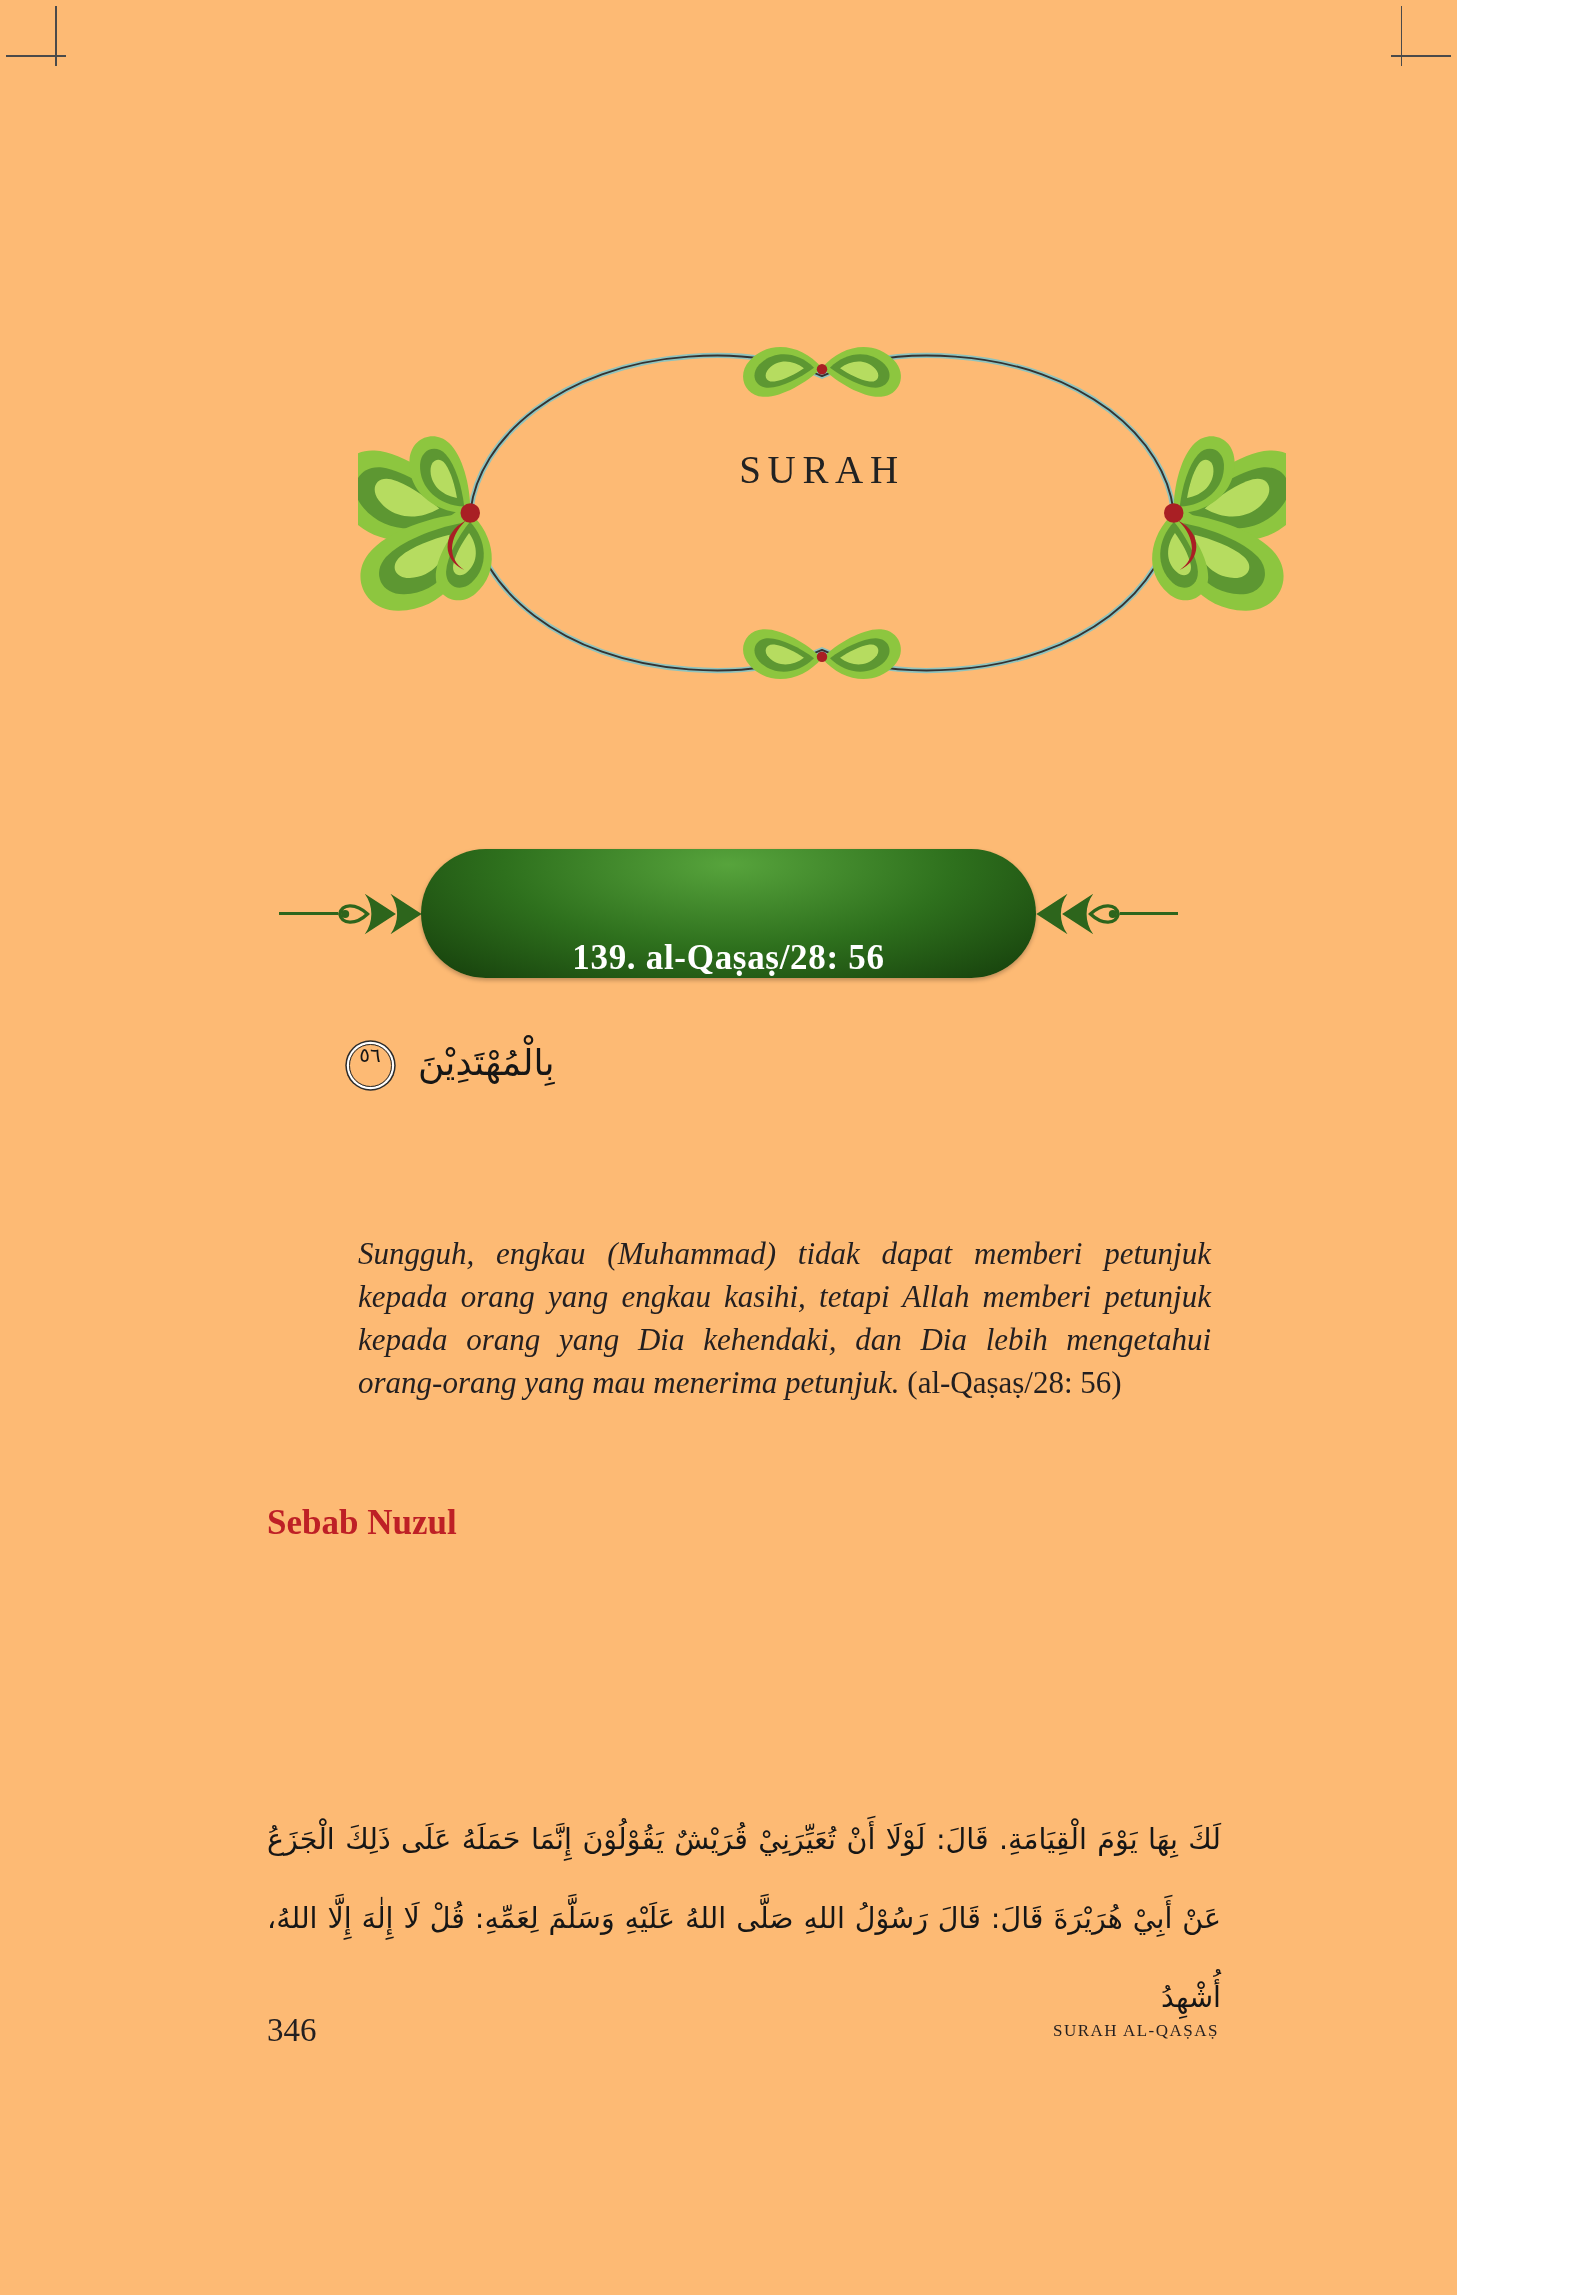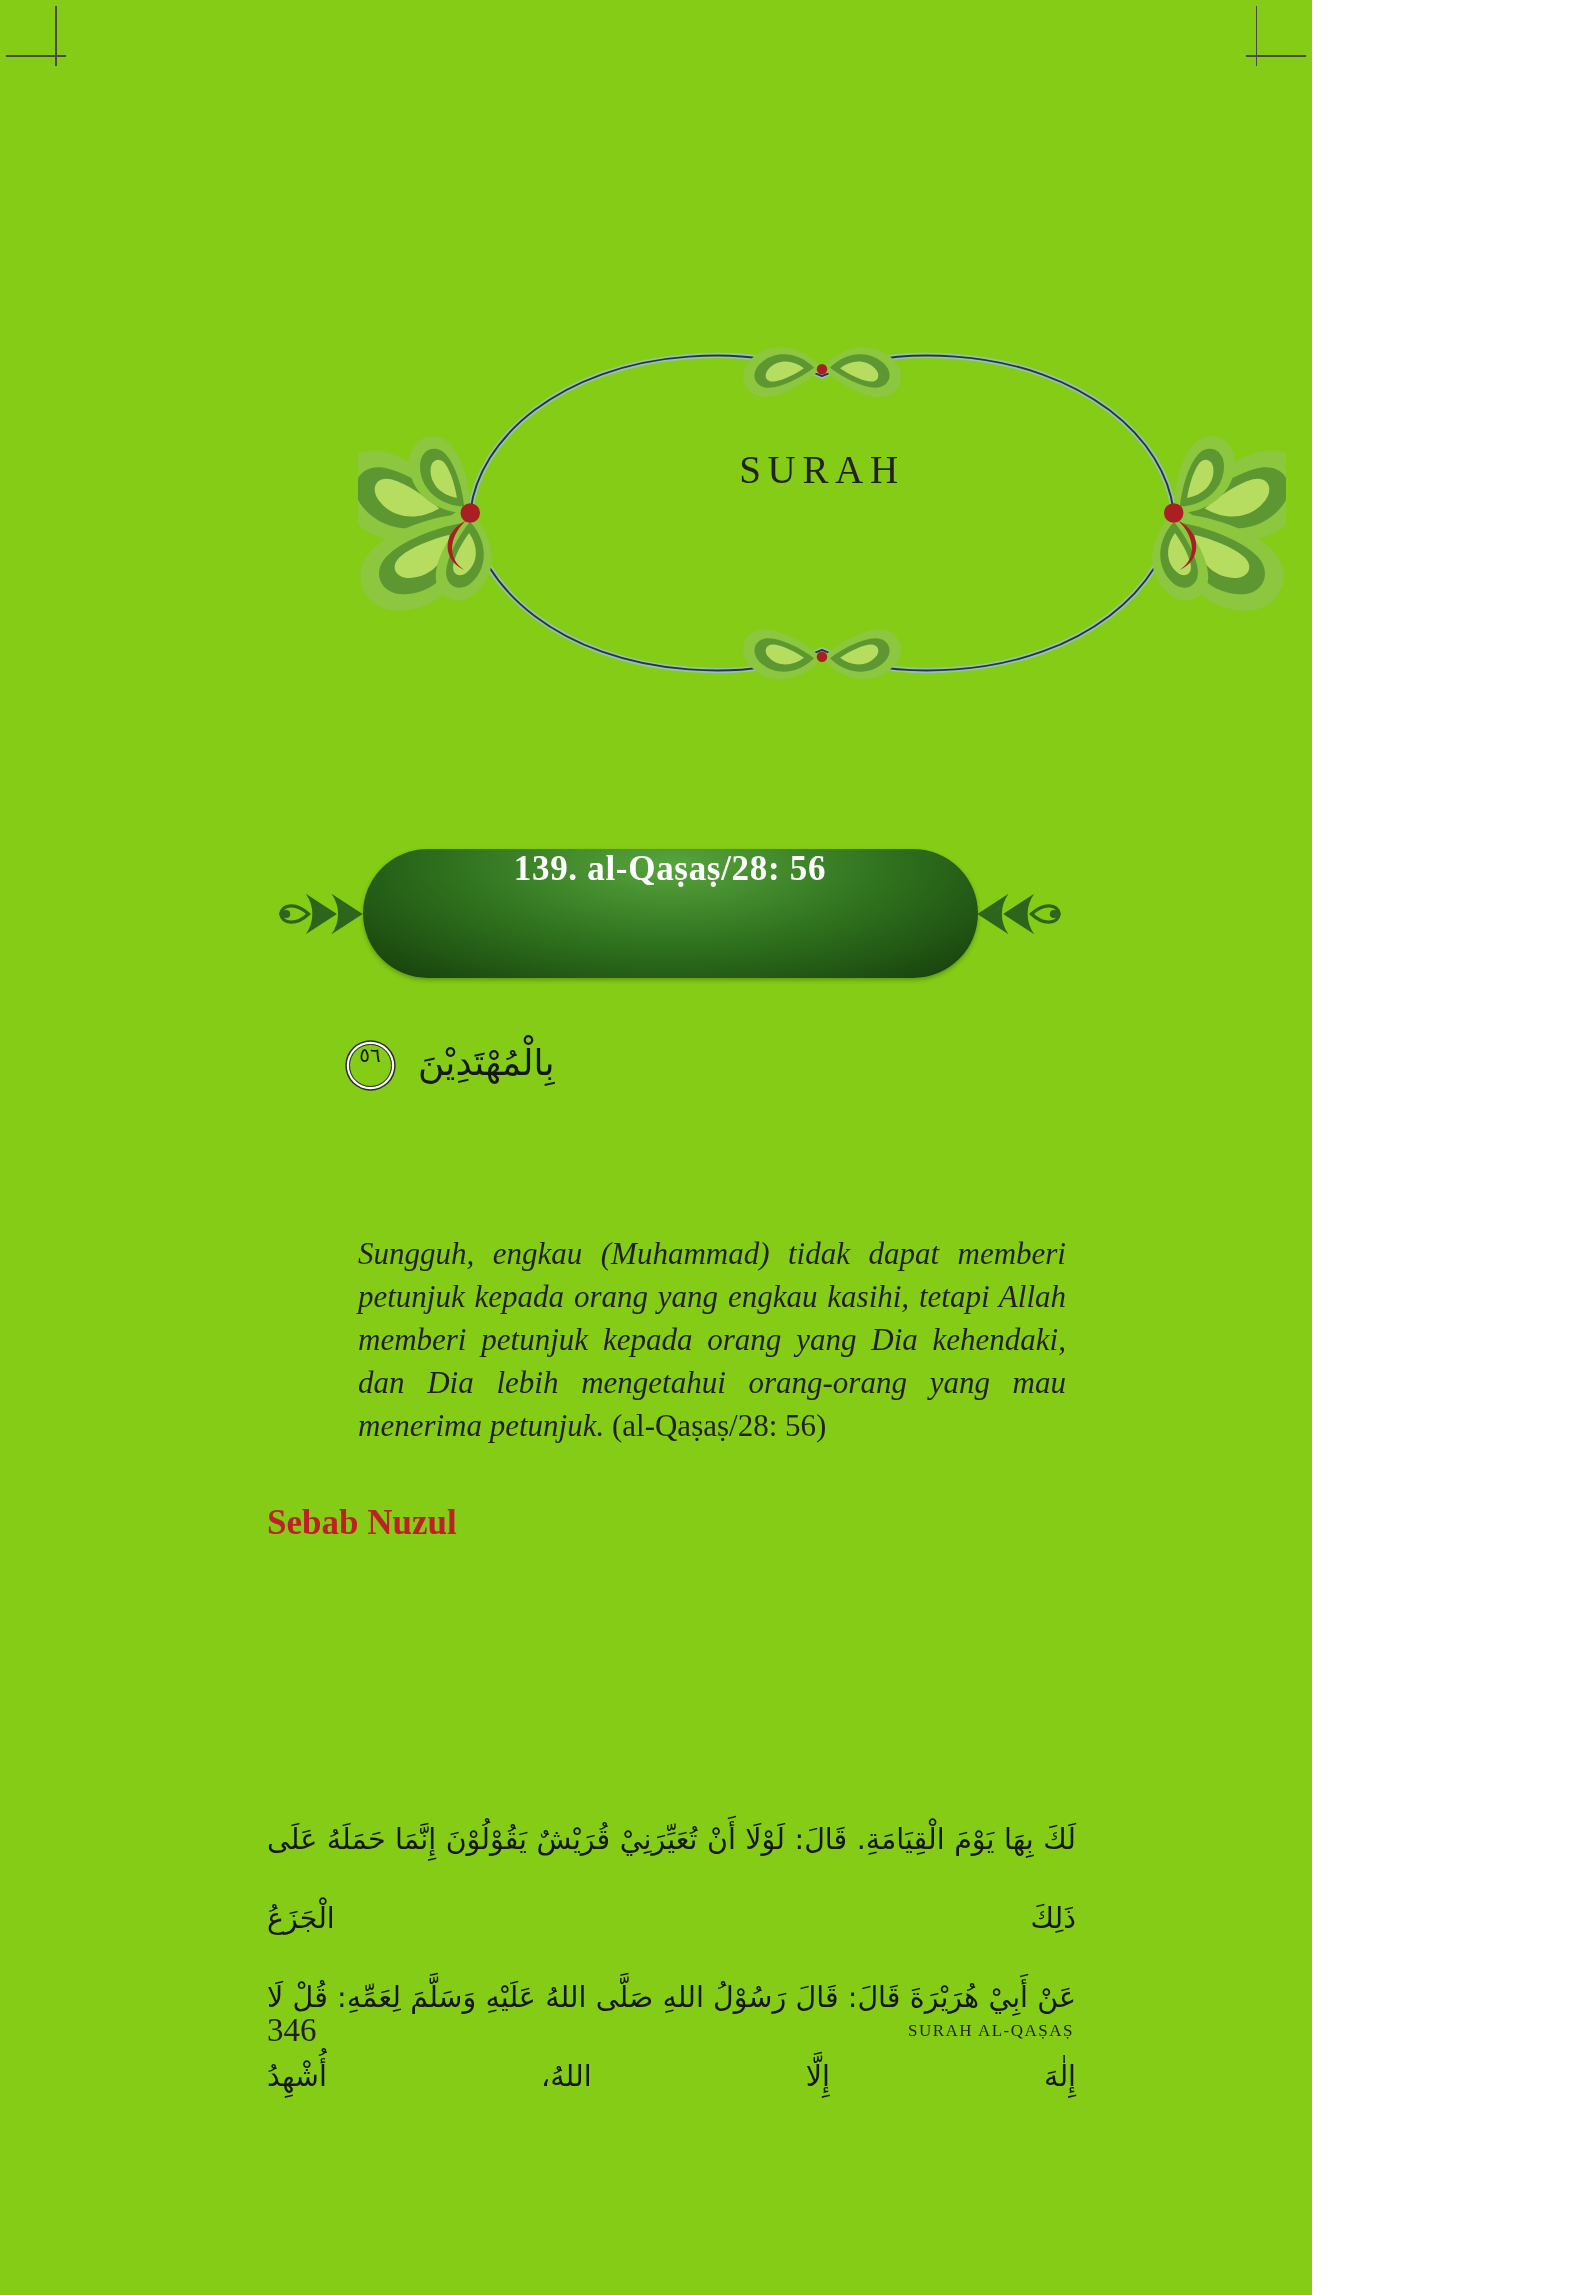--- a/index.html
+++ b/index.html
@@ -1,18 +1,18 @@
 <!DOCTYPE html>
 <html style="--text: #231f20; --heading_red: #be2026; --rule_green: #2d651c; --banner_green_light: #57a43c; --banner_green_mid: #2e701d; --banner_green_dark: #153d0b; --ornament_lime: #8dc63f; --ornament_green: #5d9732; --ornament_light_green: #b6dc60; --ornament_red: #a91f24; --ornament_teal: #8fc3bd;font-size:12px"><head>
 <meta charset="utf-8">
 <style>
   * { margin:0; padding:0; box-sizing:border-box; }
   html,body { background:#ffffff; }
   .page {
-    position:relative; width:1312px; height:2295px; background:#84cc16;
+    position:relative; width:1457px; height:2295px; background:#fdba74;
     overflow:hidden; color:var(--text,#231f20);
     font-family:"Liberation Serif","DejaVu Serif",serif;
   }
 
   
   .crop { position:absolute; background:#4a4a4a; }
   .crop-tl-v { left:55px;  top:6px;  width:1.5px;  height:60px; }
   .crop-tl-h { left:6px;   top:55px; width:60px; height:1.5px; }
   .crop-tr-v { right:55px; top:6px;  width:1.5px;  height:60px; }
   .crop-tr-h { right:6px;  top:55px; width:60px; height:1.5px; }
@@ -33,21 +33,21 @@
   .banner-row {
     position:absolute; left:279px; right:279px; top:846px; height:135px;
     display:flex; align-items:center;
   }
   .banner-line { flex:1; height:2.2px; background:var(--rule_green,#2d651c); }
   .banner-orn { width:88px; height:64px; flex:none; margin:0 -3px; }
   .banner-orn.right { transform:scaleX(-1); }
   .banner-pill {
     flex:none; width:615px; height:129px; border-radius:67px; margin:0 1.5px;
     background:radial-gradient(ellipse at 50% 12%, var(--banner_green_light,#57a43c) 0%, var(--banner_green_mid,#2e701d) 52%, var(--banner_green_dark,#153d0b) 100%);
-    display:flex; align-items:flex-start; justify-content:center;
+    display:flex; align-items:flex-end; justify-content:center;
     box-shadow:0 2.2px 4.5px rgba(0,0,0,.25);
   }
   .banner-pill span { color:#ffffff; font-size:35px; font-weight:700; letter-spacing:0.7px; }
 
   
   .verse-arabic {
     position:absolute; left:344px; right:243px; top:1020px;
     font-family:"DejaVu Sans",sans-serif; font-size:36px; line-height:85px; color:#161616;
   }
   .ar-line1 { direction:rtl; text-align:justify; text-align-last:justify; text-justify:inter-word; }

